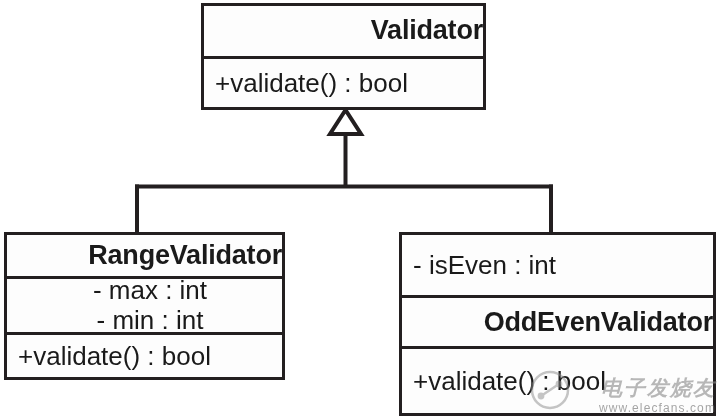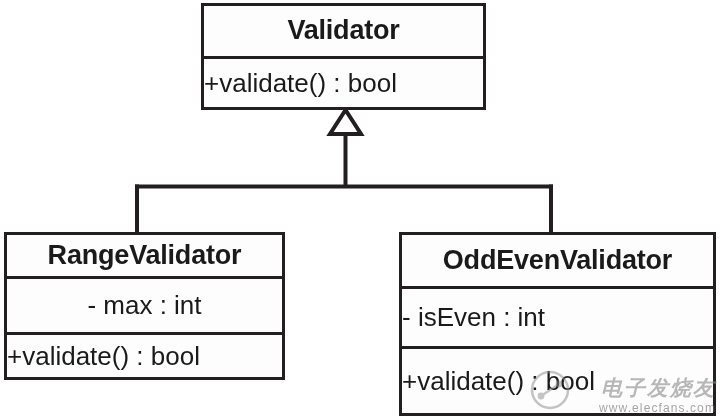--- a/index.html
+++ b/index.html
@@ -29,32 +29,33 @@
   .uml-compartment {
     box-sizing: border-box;
     display: flex;
     align-items: center;
     overflow: hidden;
   }
   .uml-compartment + .uml-compartment {
     border-top: 3px solid #231f20;
   }
   .cmp-name {
-    justify-content: center;
+    justify-content: flex-end;
   }
   .cmp-name .uml-text {
     font-weight: bold;
     font-size: 27px;
     letter-spacing: -0.2px;
     white-space: nowrap;
   }
   .cmp-body {
     flex-direction: column;
     align-items: stretch;
     justify-content: center;
+    padding-left: 11px;
   }
   .cmp-body .uml-text {
     font-weight: normal;
     font-size: 26px;
     line-height: 1.18;
     white-space: nowrap;
     text-align: left;
   }
 
   
@@ -166,32 +167,33 @@
       <span class="uml-text">+validate() : bool</span>
     </div>
   </div>
 
   <div id="class-rangevalidator" class="uml-class">
     <div class="uml-compartment cmp-name">
       <span class="uml-text">RangeValidator</span>
     </div>
     <div class="uml-compartment cmp-body cmp-attrs">
       <span class="uml-text">- max : int</span>
+      <span class="uml-text">- min : int</span>
     </div>
     <div class="uml-compartment cmp-body cmp-ops">
       <span class="uml-text">+validate() : bool</span>
     </div>
   </div>
 
   <div id="class-oddevenvalidator" class="uml-class">
+    <div class="uml-compartment cmp-body cmp-attrs">
+      <span class="uml-text">- isEven : int</span>
+    </div>
     <div class="uml-compartment cmp-name">
       <span class="uml-text">OddEvenValidator</span>
-    </div>
-    <div class="uml-compartment cmp-body cmp-attrs">
-      <span class="uml-text">- isEven : int</span>
     </div>
     <div class="uml-compartment cmp-body cmp-ops">
       <span class="uml-text">+validate() : bool</span>
     </div>
   </div>
 
   <svg id="watermark-logo" viewBox="0 0 40 40" xmlns="http://www.w3.org/2000/svg">
     <circle cx="20" cy="20" r="18" fill="none" stroke="#8d8d8d" stroke-width="2.5"></circle>
     <line x1="11" y1="26" x2="29" y2="14" stroke="#8d8d8d" stroke-width="2.5"></line>
     <circle cx="11" cy="26" r="3.4" fill="#8d8d8d"></circle>

